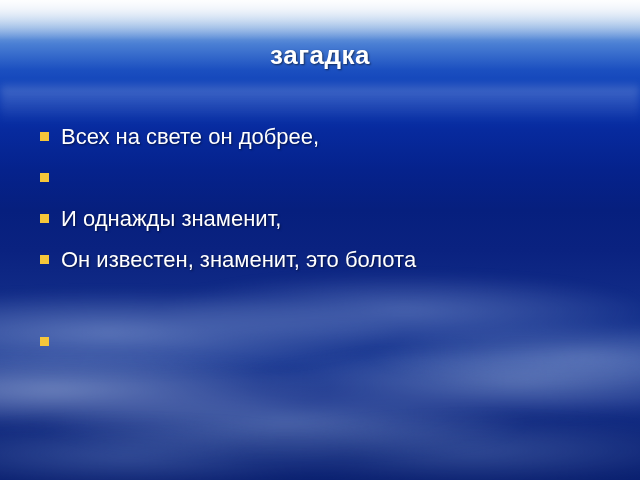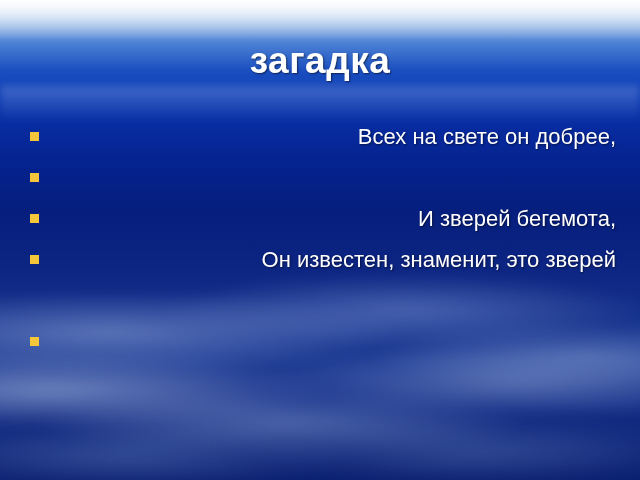--- a/index.html
+++ b/index.html
@@ -93,35 +93,34 @@
     filter: blur(4px);
   }
 
   .title {
     position: absolute;
     left: 0;
     right: 0;
     top: 40px;
     text-align: center;
     color: #ffffff;
-    font-size: 37px;
+    font-size: 26px;
     font-weight: bold;
     letter-spacing: 0.5px;
     text-shadow: 1px 1px 2px rgba(0,0,0,0.55);
   }
 
   .body-list {
     position: absolute;
-    left: 26px;
+    left: 36px;
     top: 120px;
     width: 590px;
     margin: 0;
     padding: 0;
     list-style: none;
-    text-align: right;
   }
   .bullet-row {
     display: flex;
     align-items: flex-start;
     min-height: 38px;
     margin-bottom: 3px;
   }
   .bullet-mark {
     flex: 0 0 auto;
     width: 9px;
@@ -158,25 +157,25 @@
   <ul class="body-list">
     <li class="bullet-row">
       <span class="bullet-mark"></span>
       <span class="bullet-text">Всех на свете он добрее,</span>
     </li>
     <li class="bullet-row">
       <span class="bullet-mark"></span>
     </li>
     <li class="bullet-row">
       <span class="bullet-mark"></span>
-      <span class="bullet-text">И зверей бегемота,</span>
+      <span class="bullet-text">И однажды знаменит,</span>
     </li>
     <li class="bullet-row">
       <span class="bullet-mark"></span>
-      <span class="bullet-text">Он известен, знаменит, это зверей</span>
+      <span class="bullet-text">Он известен, знаменит, это болота</span>
     </li>
     <li class="bullet-row empty">
       <span class="bullet-mark"></span>
       <span class="bullet-text"></span>
     </li>
   </ul>
 
 </div>
 
 </body></html>

